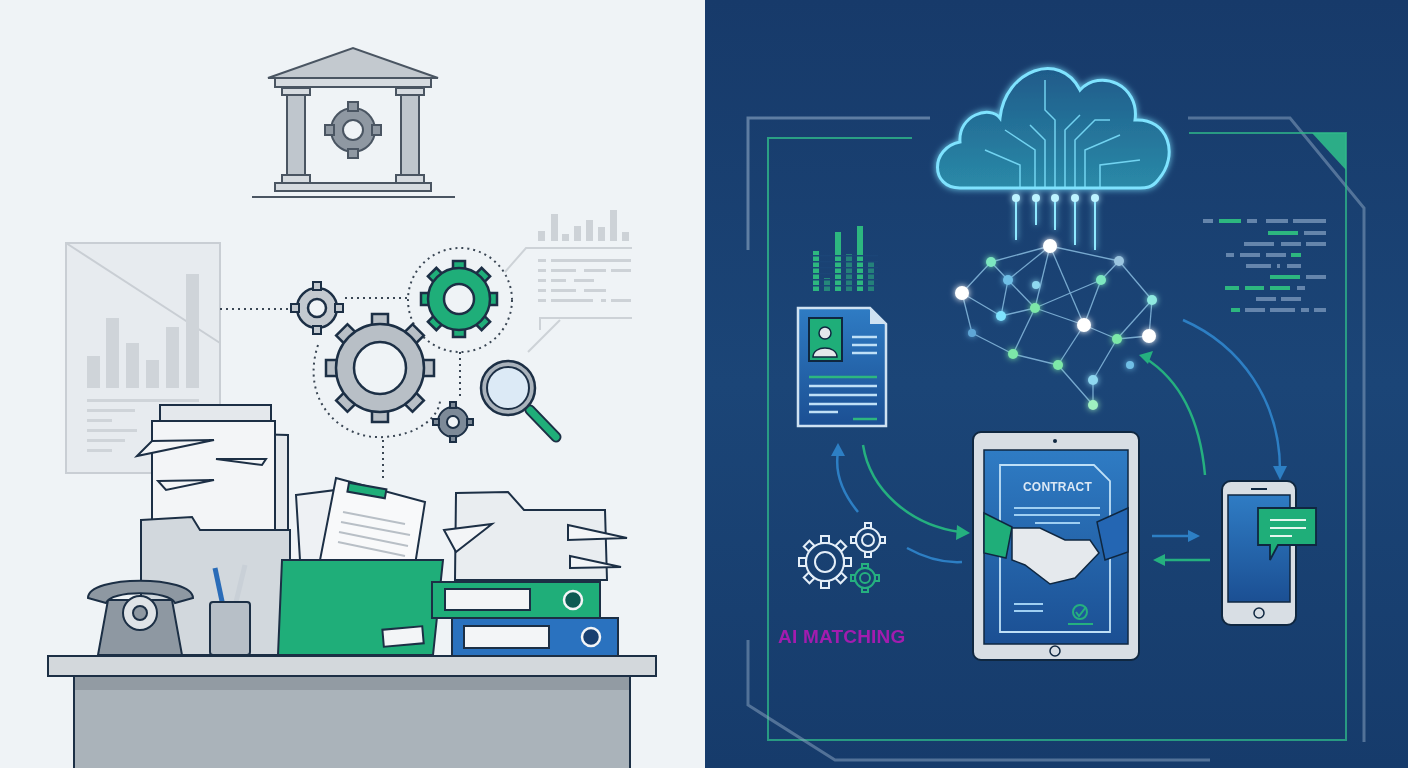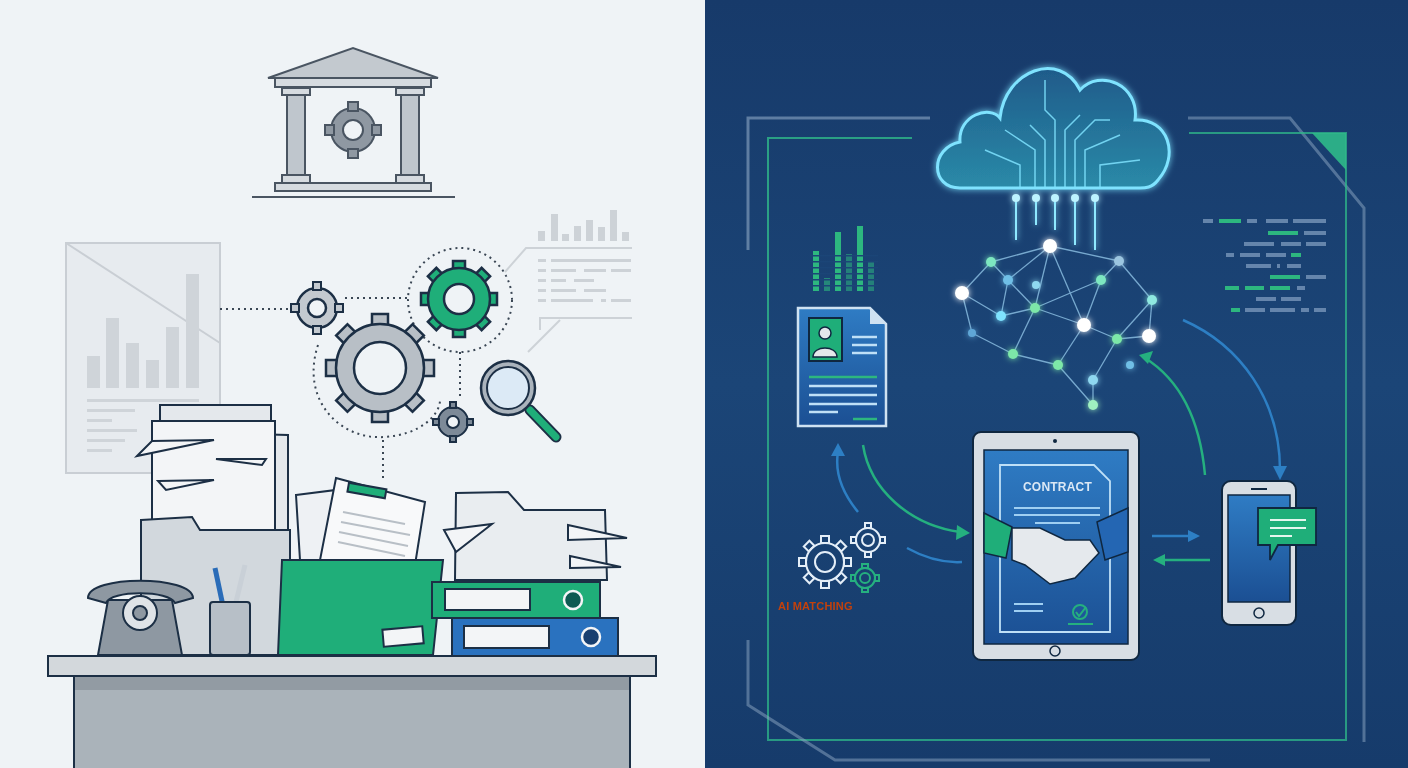--- a/index.html
+++ b/index.html
@@ -3,21 +3,21 @@
 <meta charset="utf-8">
 <style>
   html,body{margin:0;padding:0;}
   body{width:1408px;height:768px;overflow:hidden;background:#eef2f5;font-family:"Liberation Sans",sans-serif;}
   .stage{position:relative;width:1408px;height:768px;}
   .panel-left{position:absolute;left:0;top:0;width:705px;height:768px;background:#eff3f6;}
   .panel-right{position:absolute;left:705px;top:0;width:703px;height:768px;background:linear-gradient(180deg,#173a6a 0%,#1b4577 50%,#163b6b 100%);}
   svg{position:absolute;left:0;top:0;}
   .lbl{position:absolute;font-weight:bold;letter-spacing:0.2px;}
   .lbl-contract{left:1023px;top:480px;font-size:12px;color:#dbe8f5;}
-  .lbl-ai{left:778px;top:600px;font-size:11px;color:#c2410c;}
+  .lbl-ai{left:778px;top:626px;font-size:19px;color:#a21caf;}
 </style>
 </head>
 <body>
 
 <div class="stage">
   <div class="panel-left"></div>
   <div class="panel-right"></div>
 
   <svg width="1408" height="768" viewBox="0 0 1408 768">
     <defs>

